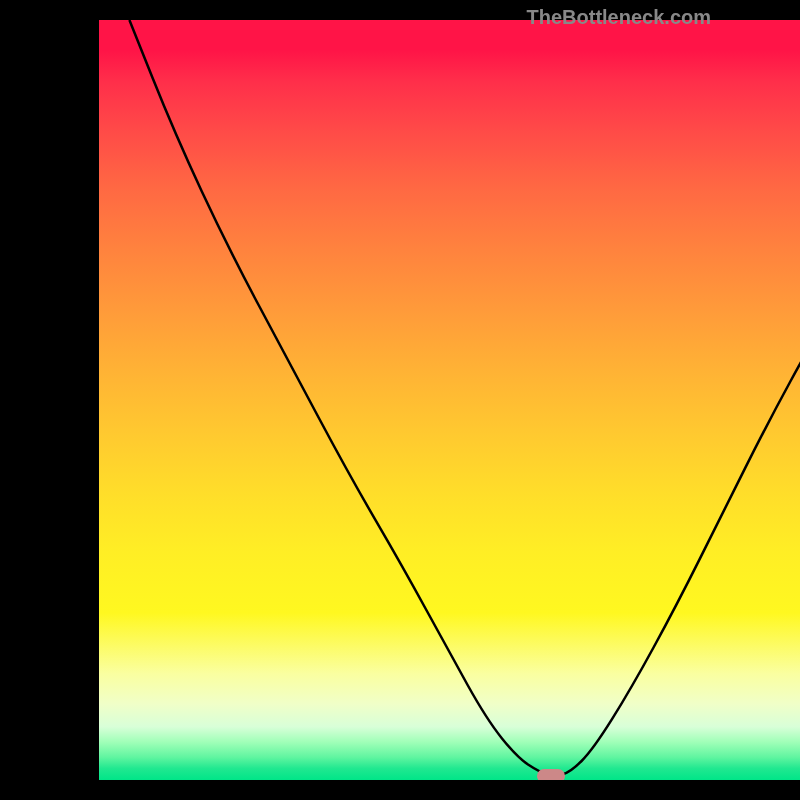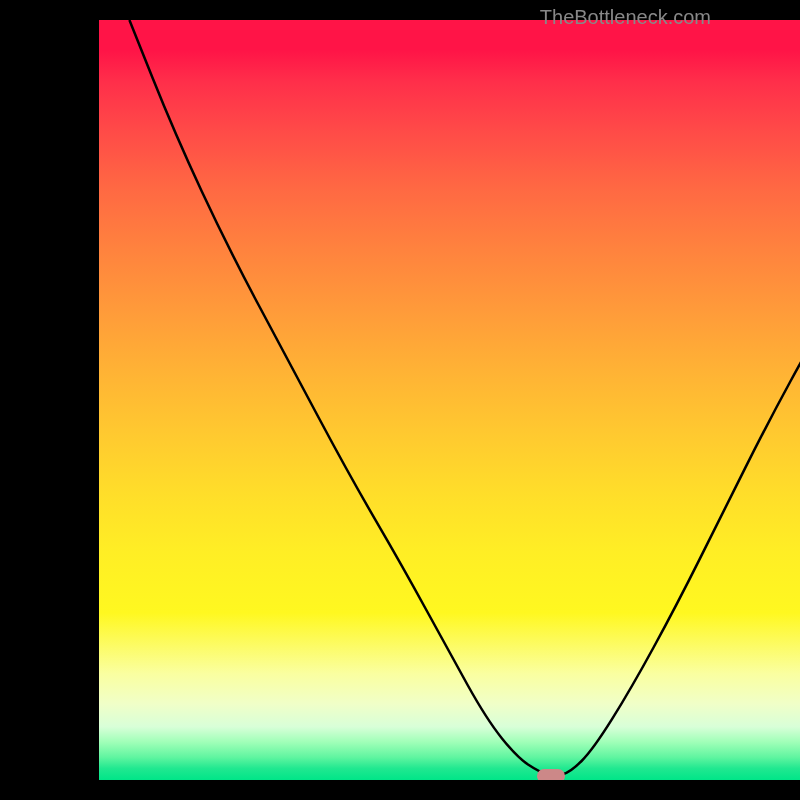--- a/index.html
+++ b/index.html
@@ -9,20 +9,21 @@
       display: flex;
       justify-content: center;
       align-items: center;
       min-height: 100vh;
     }
     .chart-container {
       position: relative;
       width: 642px;
       height: 800px;
       background: #000;
+      font-weight: bold;
     }
     .attribution {
       position: absolute;
       top: 6px;
       right: 10px;
       color: #888;
       font-family: Arial, sans-serif;
       font-size: 20px;
       z-index: 10;
     }

